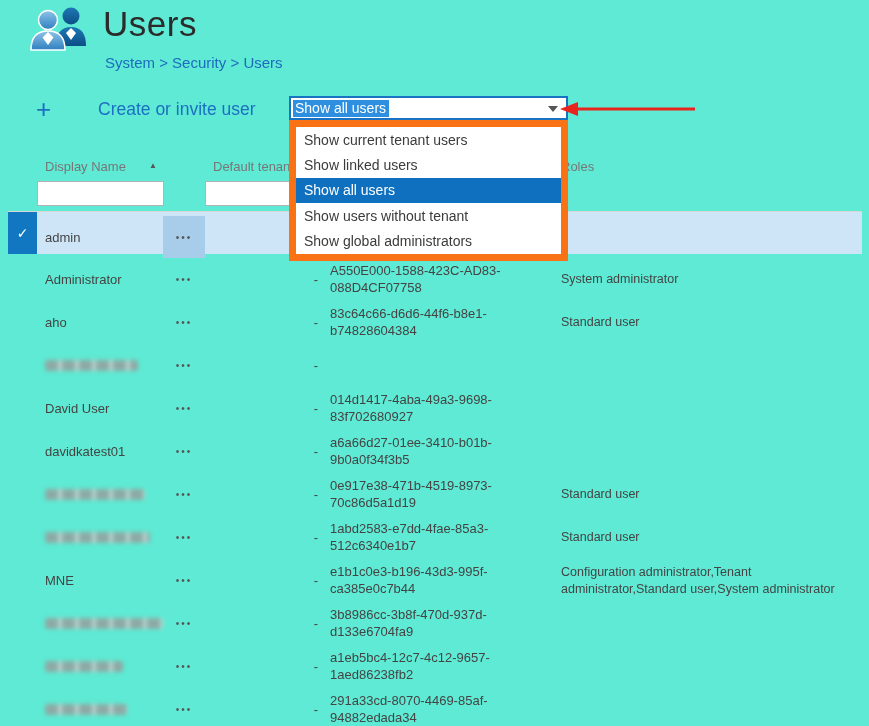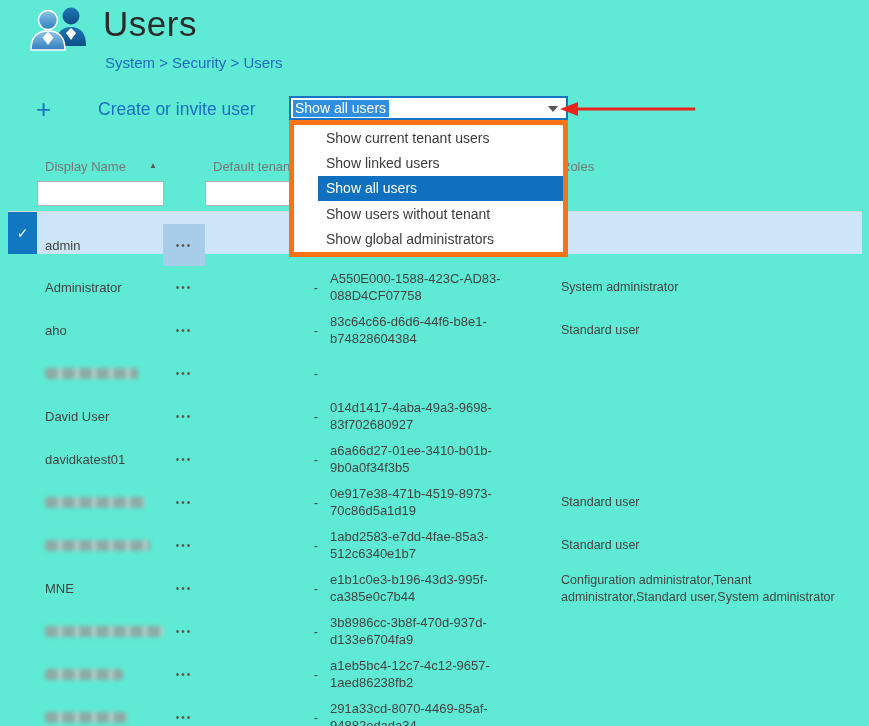--- a/index.html
+++ b/index.html
@@ -19,21 +19,21 @@
   .create-link .lbl { position:absolute; left:62px; top:1px; font-size:17.5px; white-space:nowrap; }
 
   
   .combo { position:absolute; left:289px; top:96px; width:279px; height:24px; background:#fff;
            border:2px solid #1a72c2; z-index:6; display:flex; align-items:center; padding-left:2px; }
   .combo .sel-text { background:#2e8fe0; color:#fff; font-size:14px; padding:0 3px 1px 2px; white-space:nowrap; }
   .combo .caret { position:absolute; right:8px; top:8px; width:0; height:0;
                   border-left:5px solid transparent; border-right:5px solid transparent;
                   border-top:6px solid #555; }
   .combo-list { position:absolute; left:289px; top:120px; width:279px; background:#fff;
-                border:5px solid #f97316; z-index:6;padding-left:24px; }
+                border:7px solid #f97316; z-index:6; }
   .combo-option { height:25.4px; display:flex; align-items:center; padding-left:8px;
                   font-size:14px; color:#3b3b3b; white-space:nowrap; cursor:pointer; }
   .combo-option.selected { background:#0e70bf; color:#fff; }
 
   
   #arrow-overlay { position:absolute; left:0; top:0; z-index:9; pointer-events:none; }
 
   
   .col-header { position:absolute; top:159px; font-size:13px; color:#777; white-space:nowrap; }
   .sort-asc { position:absolute; left:149px; top:161px; font-size:8px; color:#555; }
@@ -41,21 +41,21 @@
                   background:#fff; font-size:13px; padding:0 4px; outline:none; }
 
   
   #rows { position:absolute; left:8px; top:211px; width:854px; }
   .grid-row { position:relative; width:100%; height:43px; }
   .grid-row.selected .row-band { position:absolute; left:29px; right:0; top:0; bottom:0; background:#cde5f7; }
   .grid-row.selected { border-top:1px solid #d7d7d7; }
   .check-cell { position:absolute; left:0; top:0; width:29px; height:100%; background:#1177c0;
                 color:#fff; display:flex; align-items:center; justify-content:center;
                 font-size:14px; font-weight:bold; }
-  .cell { position:absolute; top:12px; height:100%; display:flex; align-items:center; font-size:13px; color:#444; }
+  .cell { position:absolute; top:4px; height:100%; display:flex; align-items:center; font-size:13px; color:#444; }
   .cell.name    { left:37px; width:118px; }
   .cell.actions { left:155px; width:42px; justify-content:center; color:#555; font-size:10px;
                   letter-spacing:2px; cursor:pointer; }
   .grid-row.selected .cell.actions { background:#a7cdea; }
   .cell.tenant  { left:300px; width:16px; justify-content:center; }
   .cell.guid    { left:322px; width:200px; line-height:16.5px; word-break:normal; }
   .cell.roles   { left:553px; width:310px; line-height:17px; font-size:12.5px; }
   .blur-blob { height:11px; border-radius:2px; opacity:.8; filter:blur(2.2px);
                background:repeating-linear-gradient(90deg,#9a9a9a 0 13px,#cfcfcf 13px 17px); }
 </style>

